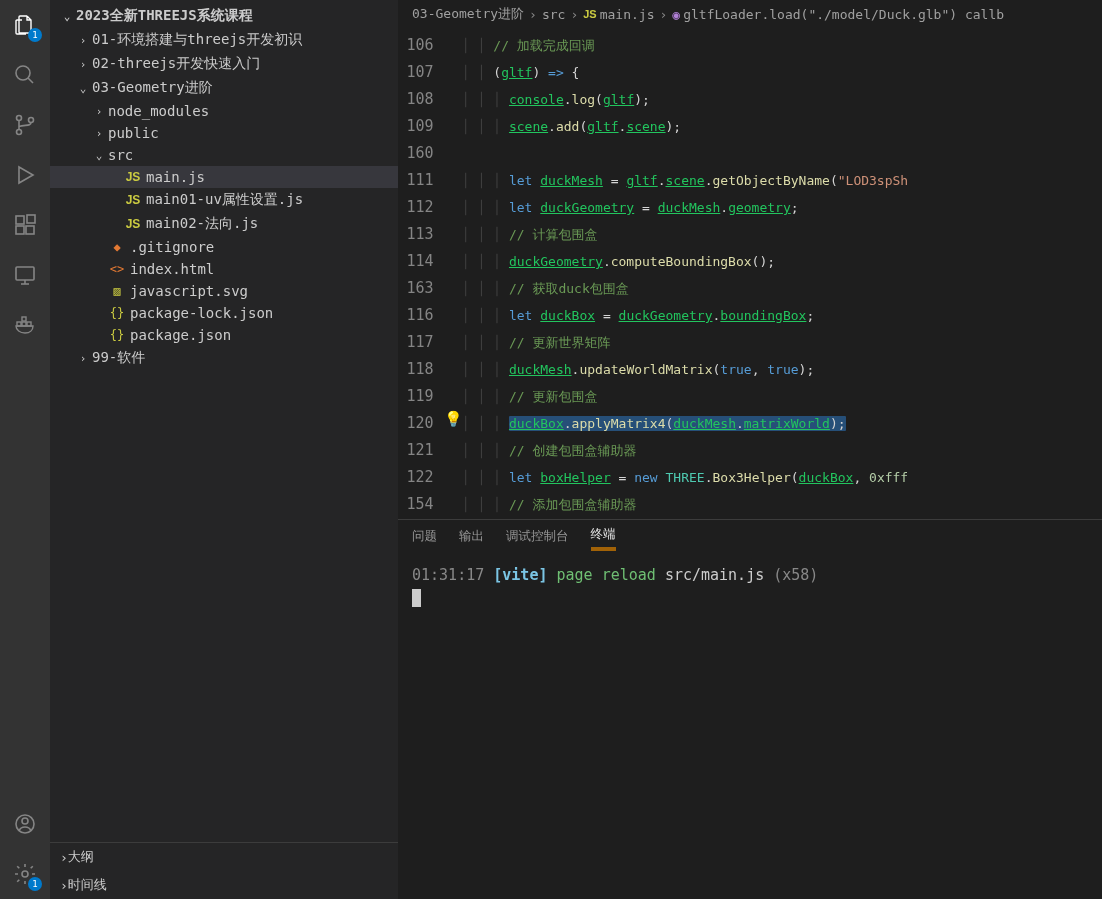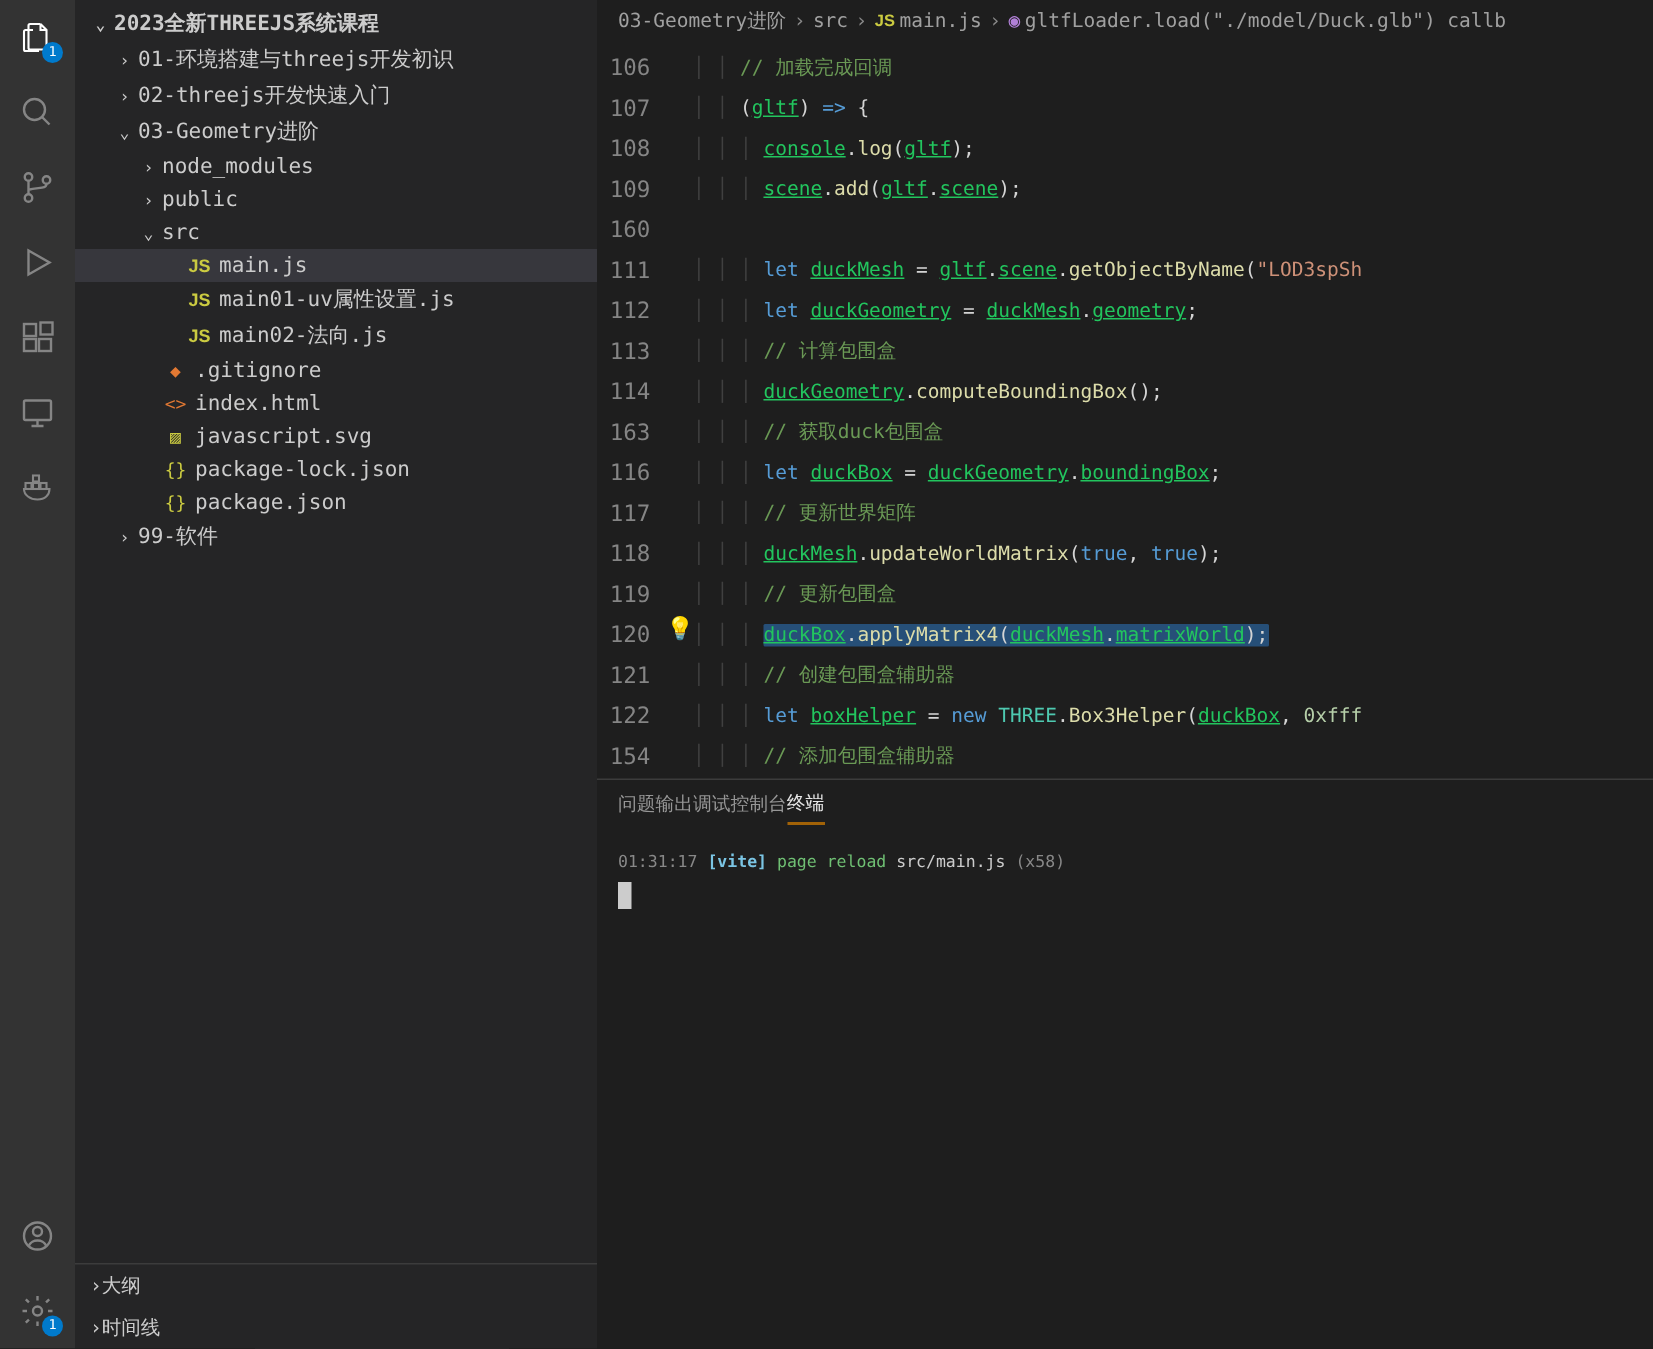--- a/index.html
+++ b/index.html
@@ -163,35 +163,36 @@
   border-top: 1px solid #3c3c3c;
   display: flex;
   flex-direction: column;
   background: #1e1e1e;
 }
 .panel-tabs {
   display: flex;
   height: 36px;
   align-items: center;
   padding: 0 14px;
+  gap: 22px;
   font-size: 12.5px;
 }
 .panel-tab {
   color: #969696;
   cursor: pointer;
   padding-bottom: 4px;
 }
 .panel-tab.active {
   color: #e7e7e7;
-  border-bottom: 2px solid #a16207;
+  border-bottom: 4px solid #a16207;
 }
 .terminal {
   flex: 1;
   padding: 8px 14px;
-  font-size: 11px;
+  font-size: 15px;
   line-height: 22px;
   color: #cccccc;
 }
 .term-time { color: #888; }
 .term-vite { color: #7bc5e4; font-weight: bold; }
 .term-action { color: #6fbf73; }
 .term-count { color: #888; }
 .cursor-block {
   display: inline-block;
   width: 9px;

